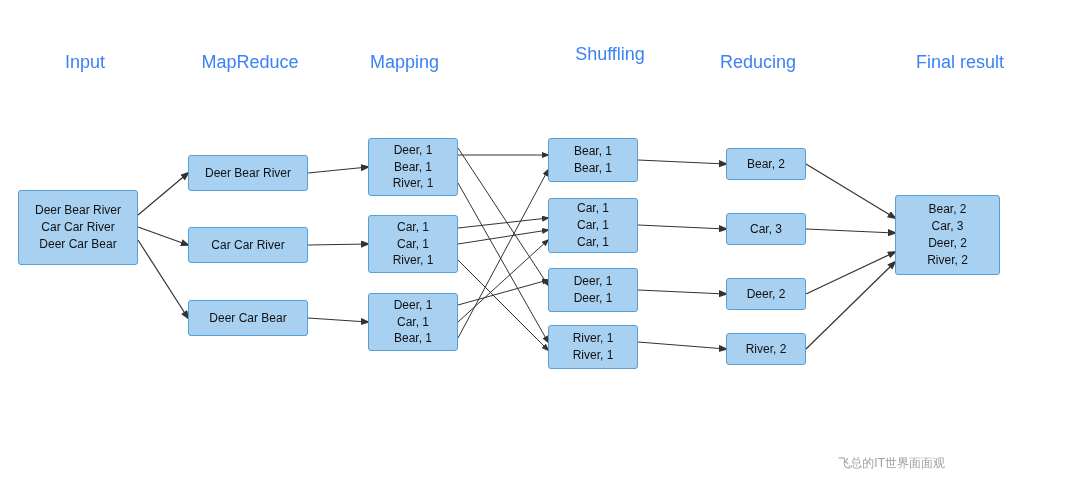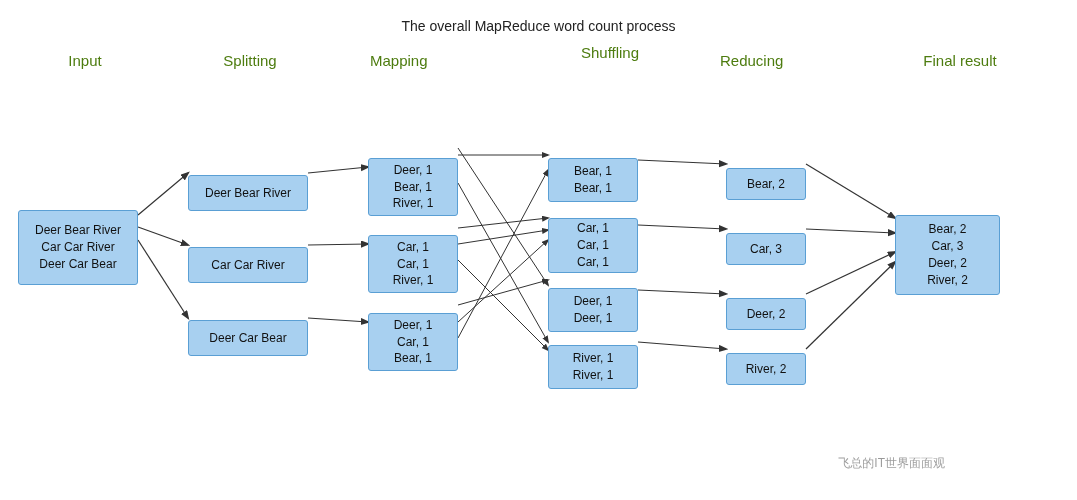--- a/index.html
+++ b/index.html
@@ -17,38 +17,37 @@
       height: 500px;
       position: relative;
     }
     .title {
       text-align: center;
       font-size: 14px;
       padding-top: 18px;
       color: #222;
     }
     .stage-label {
-      color: #4d7c0f;
-      font-size: 15px;
+      color: #3b82f6;
+      font-size: 18px;
       text-align: center;
     }
     
     .box {
       position: absolute;
       background: #a8d0f0;
       border: 1px solid #5a9fd4;
       border-radius: 3px;
       display: flex;
       align-items: center;
       justify-content: center;
       text-align: center;
       font-size: 12px;
       line-height: 1.4;
       color: #111;
-      margin-top: 20px;
     }
     svg.arrows {
       position: absolute;
       top: 0;
       left: 0;
       width: 1077px;
       height: 500px;
       pointer-events: none;
     }
     .watermark {
@@ -56,25 +55,24 @@
       bottom: 28px;
       right: 132px;
       font-size: 12px;
       color: rgba(0,0,0,0.4);
     }
   </style>
 </head>
 <body>
 
 <div class="diagram-container">
-  <div class="title">The overall MapReduce word count process</div>
 
   <div id="stage-labels-container">
       <div class="stage-label" style="position: absolute; top: 52px; left: 30px; width: 110px; text-align: center;">Input</div>
-      <div class="stage-label" style="position: absolute; top: 52px; left: 185px; width: 130px; text-align: center;">Splitting</div>
+      <div class="stage-label" style="position: absolute; top: 52px; left: 185px; width: 130px; text-align: center;">MapReduce</div>
       <div class="stage-label" style="position: absolute; top: 52px; left: 370px; width: 120px; text-align: left;">Mapping</div>
       <div class="stage-label" style="position: absolute; top: 44px; left: 550px; width: 120px; text-align: center;">Shuffling</div>
       <div class="stage-label" style="position: absolute; top: 52px; left: 720px; width: 110px; text-align: left;">Reducing</div>
       <div class="stage-label" style="position: absolute; top: 52px; left: 900px; width: 120px; text-align: center;">Final result</div>
     </div>
 
   <svg class="arrows">
 
     <defs>
       <marker id="arrow" markerWidth="8" markerHeight="8" refX="6" refY="3" orient="auto">

